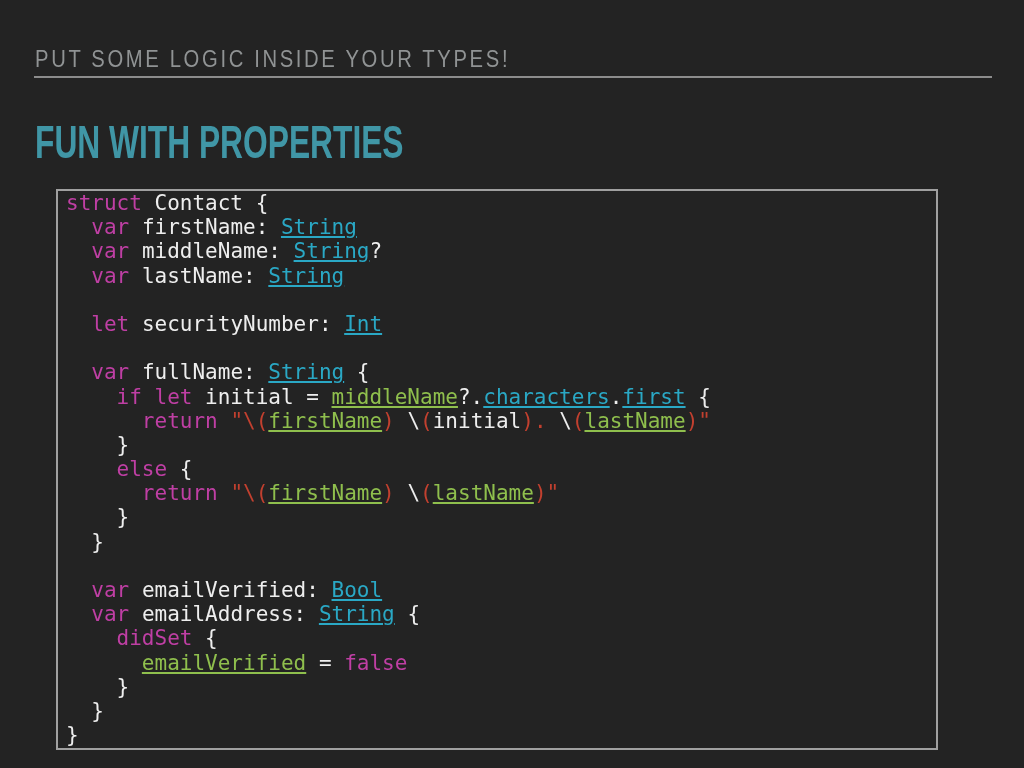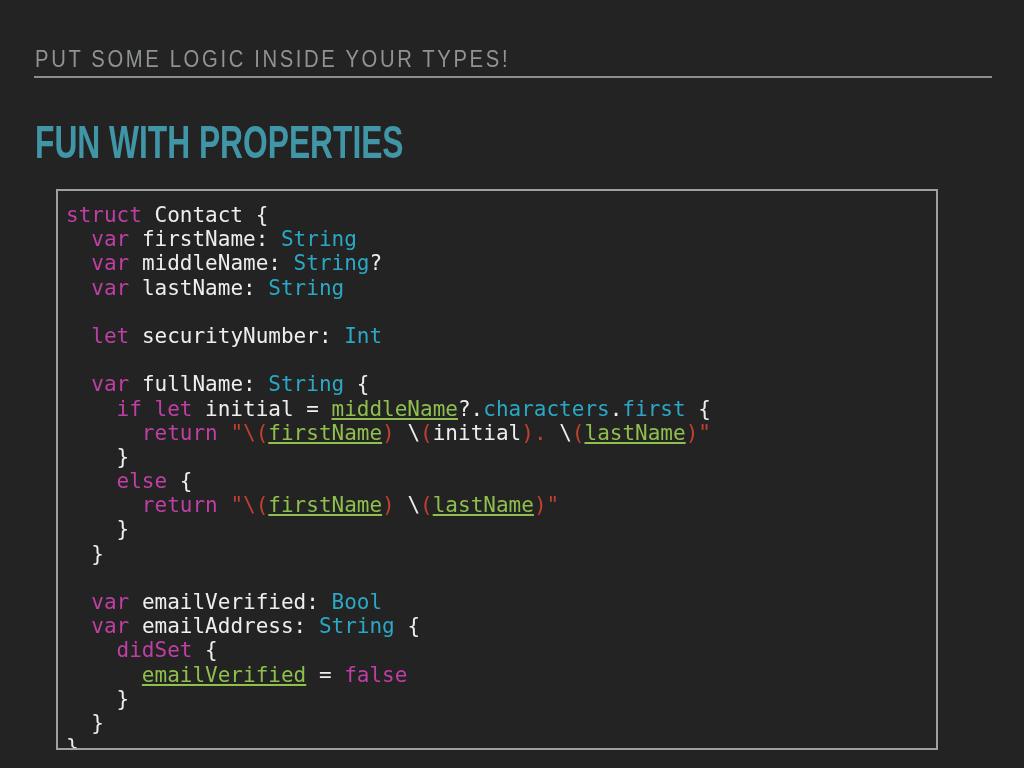--- a/index.html
+++ b/index.html
@@ -27,29 +27,29 @@
   }
   .title{
     position:absolute;left:35px;top:119px;margin:0;
     font-size:46px;line-height:1;font-weight:700;letter-spacing:0;
     color:var(--title);white-space:nowrap;
     transform:scaleX(0.69);transform-origin:0 0;
   }
   .codebox{
     position:absolute;left:56px;top:189px;width:882px;height:561px;
     border:2px solid var(--box-border);
-    margin:0;padding:12px 8px;overflow:hidden;
+    margin:0;padding:0 8px;overflow:hidden;
     font-family:"DejaVu Sans Mono", monospace;
     font-size:21px;line-height:24.2px;
     color:var(--c-pl);
   }
   .code-line{white-space:pre;height:24.2px;}
   .tok-pl{color:var(--c-pl);}
   .tok-kw{color:var(--c-kw);}
-  .tok-typ{color:var(--c-typ);}
+  .tok-typ{color:var(--c-typ);text-decoration:underline;}
   .tok-id{color:var(--c-id);text-decoration:underline;}
   .tok-str{color:var(--c-str);}
 </style>
 </head>
 <body>
 
 <div class="slide">
   <div class="kicker">PUT SOME LOGIC INSIDE YOUR TYPES!</div>
   <div class="rule"></div>
   <h1 class="title">FUN WITH PROPERTIES</h1>

